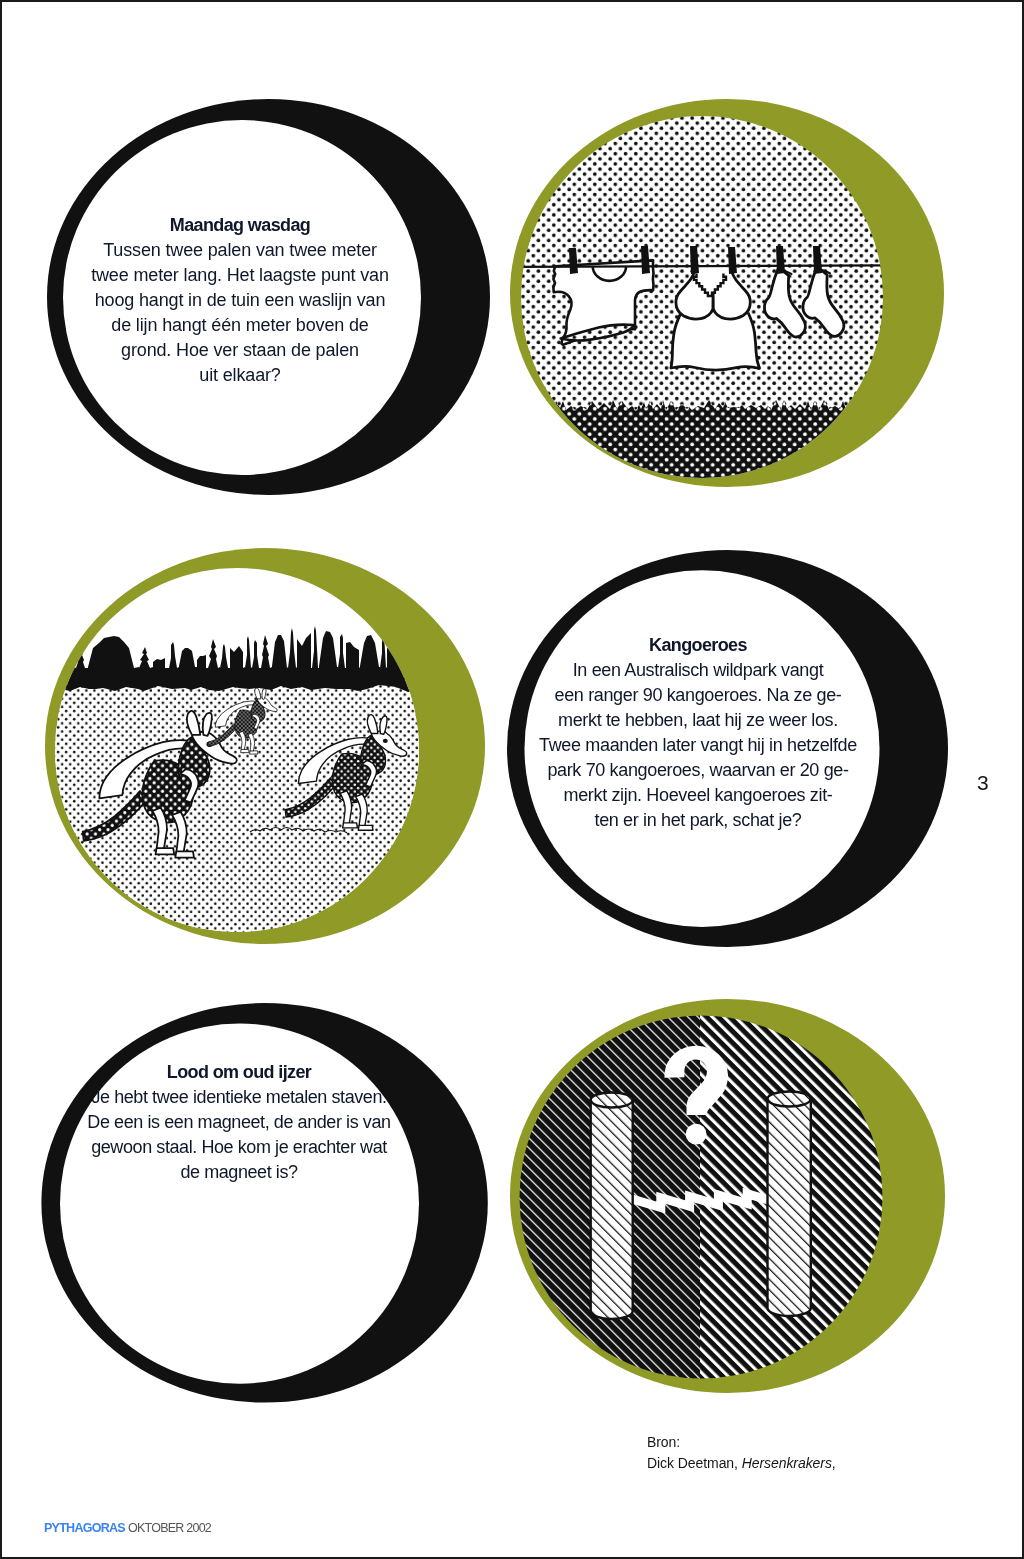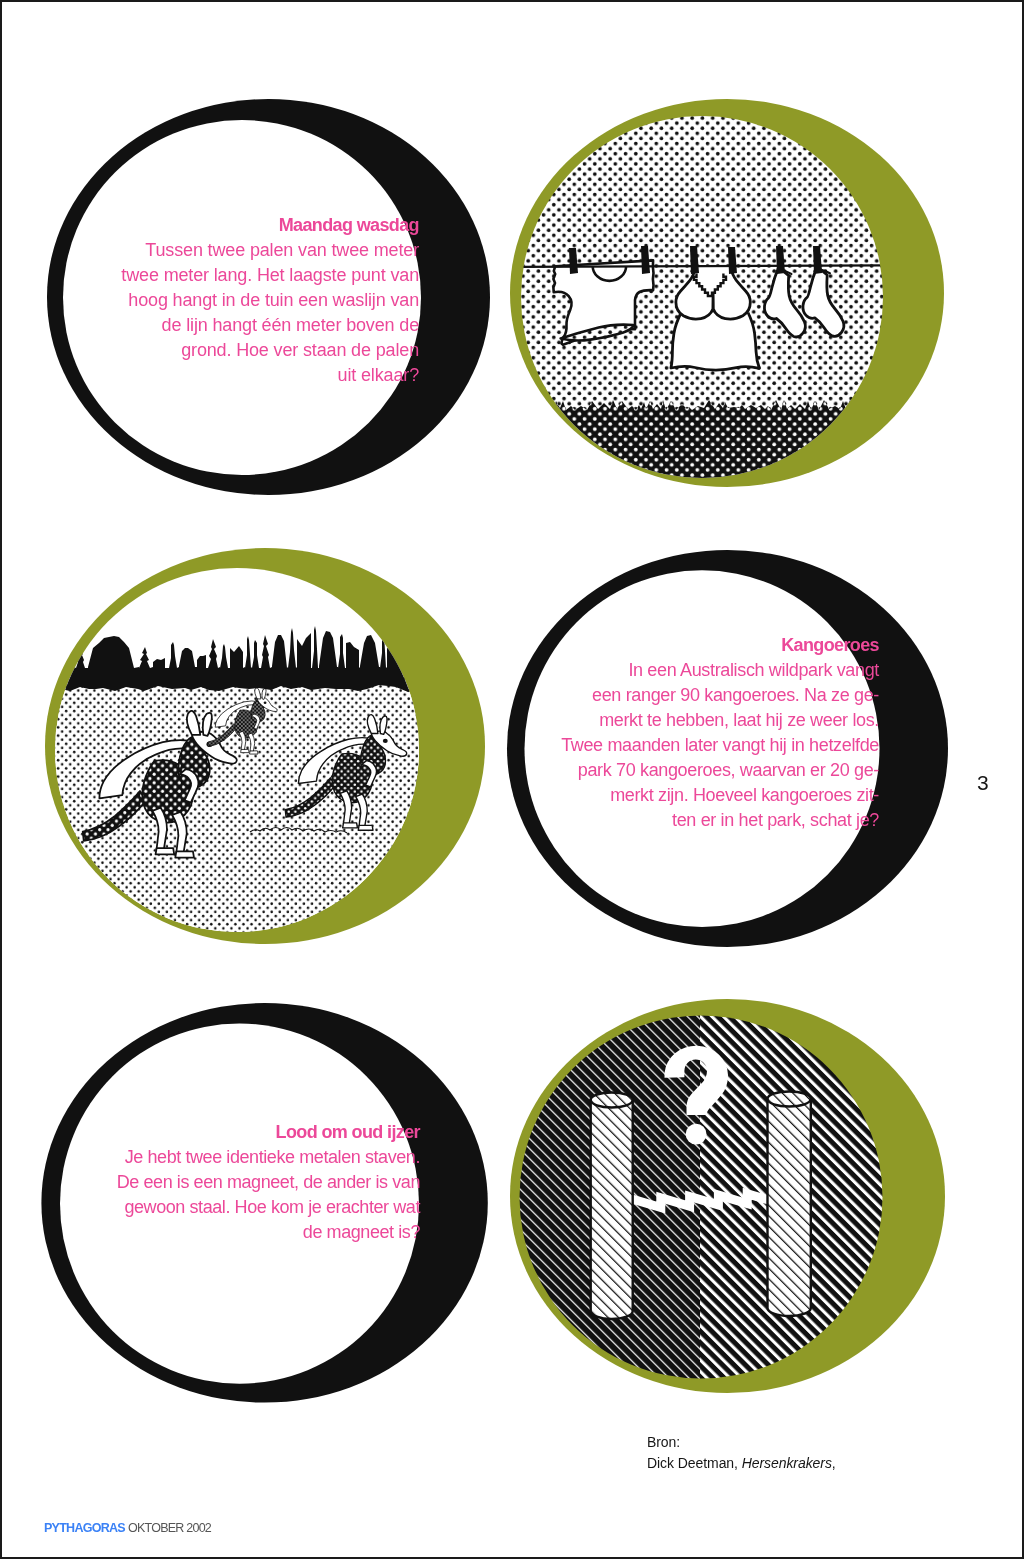--- a/index.html
+++ b/index.html
@@ -1,20 +1,20 @@
 <!DOCTYPE html>
 <html><head>
 <meta charset="utf-8">
 <style>
   html,body{margin:0;padding:0;background:#ffffff;}
   body{width:1024px;height:1559px;overflow:hidden;font-family:"Liberation Sans",sans-serif;}
   #page{position:relative;width:1024px;height:1559px;background:#ffffff;overflow:hidden;}
   .scanedge{position:absolute;background:#1a1a1a;}
   .puz{position:absolute;}
-  .txt{position:absolute;text-align:right;color:#ec4899;font-size:18px;line-height:25px;letter-spacing:-0.15px;}
+  .txt{position:absolute;text-align:center;color:#0f172a;font-size:18px;line-height:25px;letter-spacing:-0.15px;}
   .ttl{font-weight:bold;letter-spacing:-0.62px;}
 </style>
 </head>
 <body>
 
 <div id="page">
 
   <div class="scanedge" style="left:0;top:0;width:1024px;height:1.5px;"></div>
   <div class="scanedge" style="left:0;top:0;width:1.5px;height:1559px;"></div>
   <div class="scanedge" style="right:0;top:0;width:2.5px;height:1559px;"></div>
@@ -166,21 +166,21 @@
       </g>
     </svg>
   </div>
 
   <div class="puz" style="left:40px;top:1000px;width:452px;height:406px;">
     <svg width="452" height="406" viewBox="0 0 452 406">
       <ellipse cx="224.6" cy="202.8" rx="223.2" ry="199.8" fill="#111111"></ellipse>
       <ellipse cx="199.5" cy="203.6" rx="179.5" ry="180.1" fill="#ffffff"></ellipse>
     </svg>
   </div>
-  <div class="txt" style="left:58px;top:1120px;width:362px;letter-spacing:-0.42px;">
+  <div class="txt" style="left:58px;top:1060px;width:362px;letter-spacing:-0.42px;">
     <div class="ttl">Lood om oud ijzer</div>
     <div>Je hebt twee identieke metalen staven.</div>
     <div>De een is een magneet, de ander is van</div>
     <div>gewoon staal. Hoe kom je erachter wat</div>
     <div>de magneet is?</div>
   </div>
 
   <div class="puz" style="left:505px;top:995px;width:450px;height:405px;">
     <svg width="450" height="405" viewBox="0 0 450 405">
       <defs>

